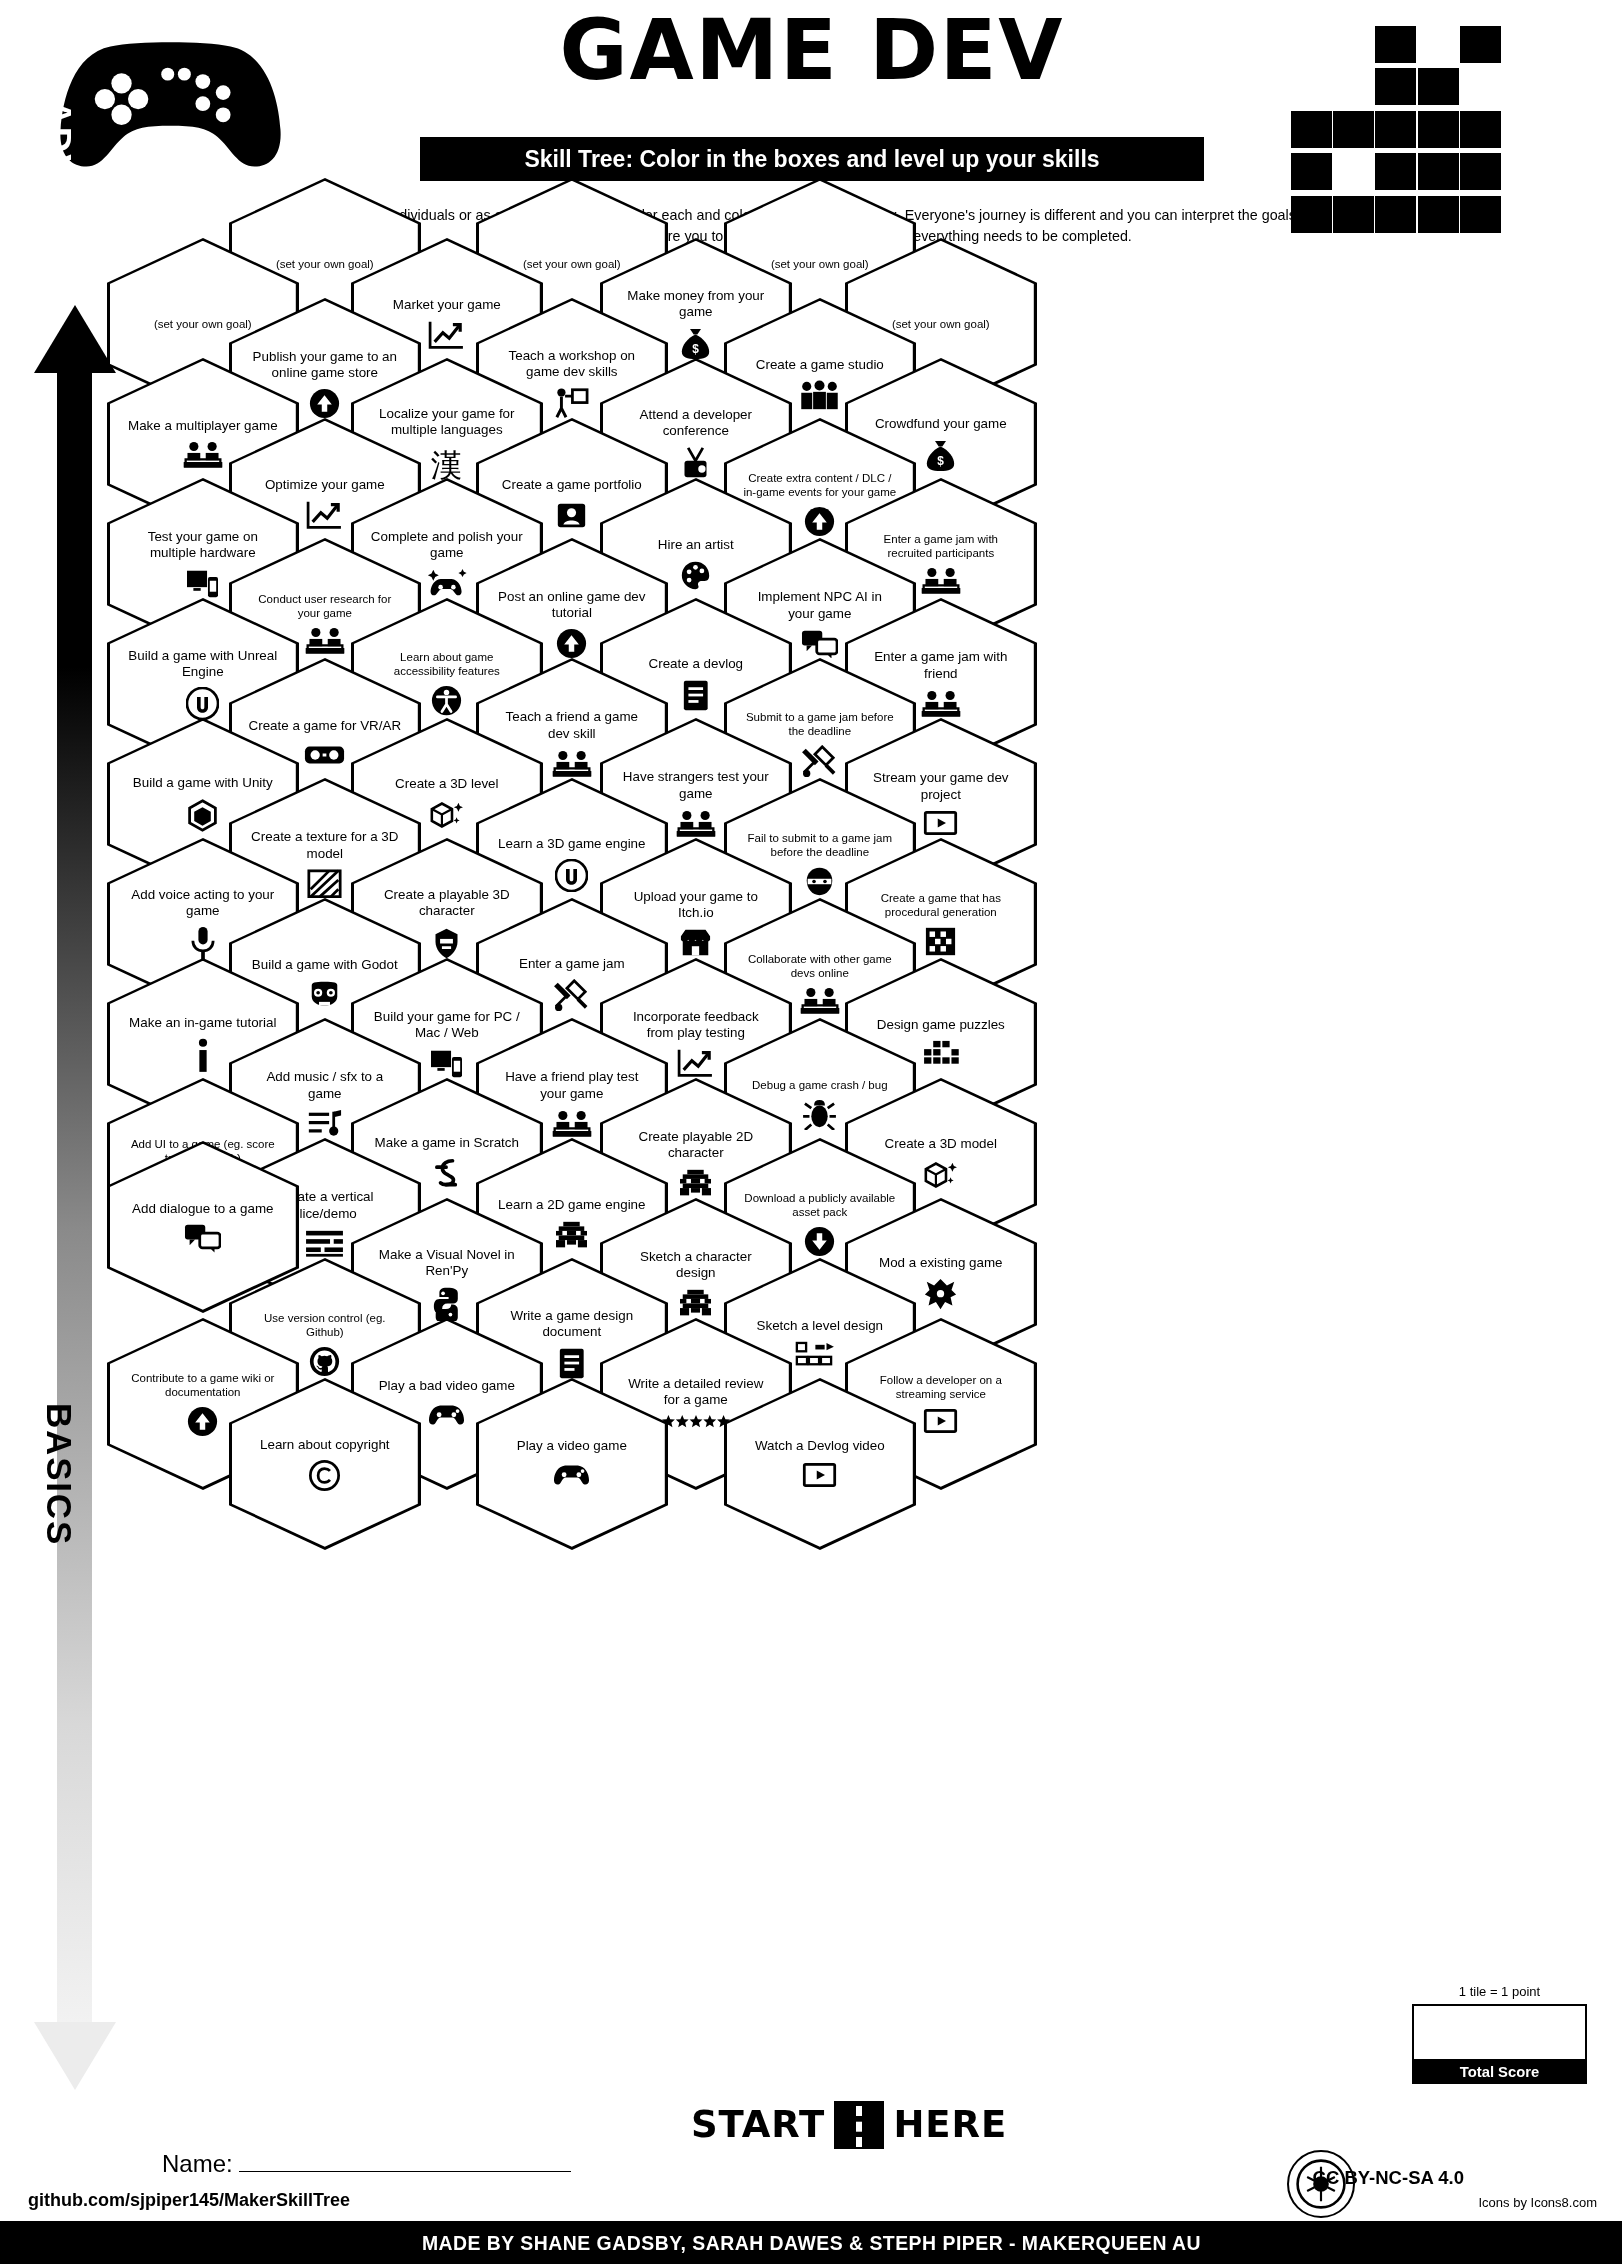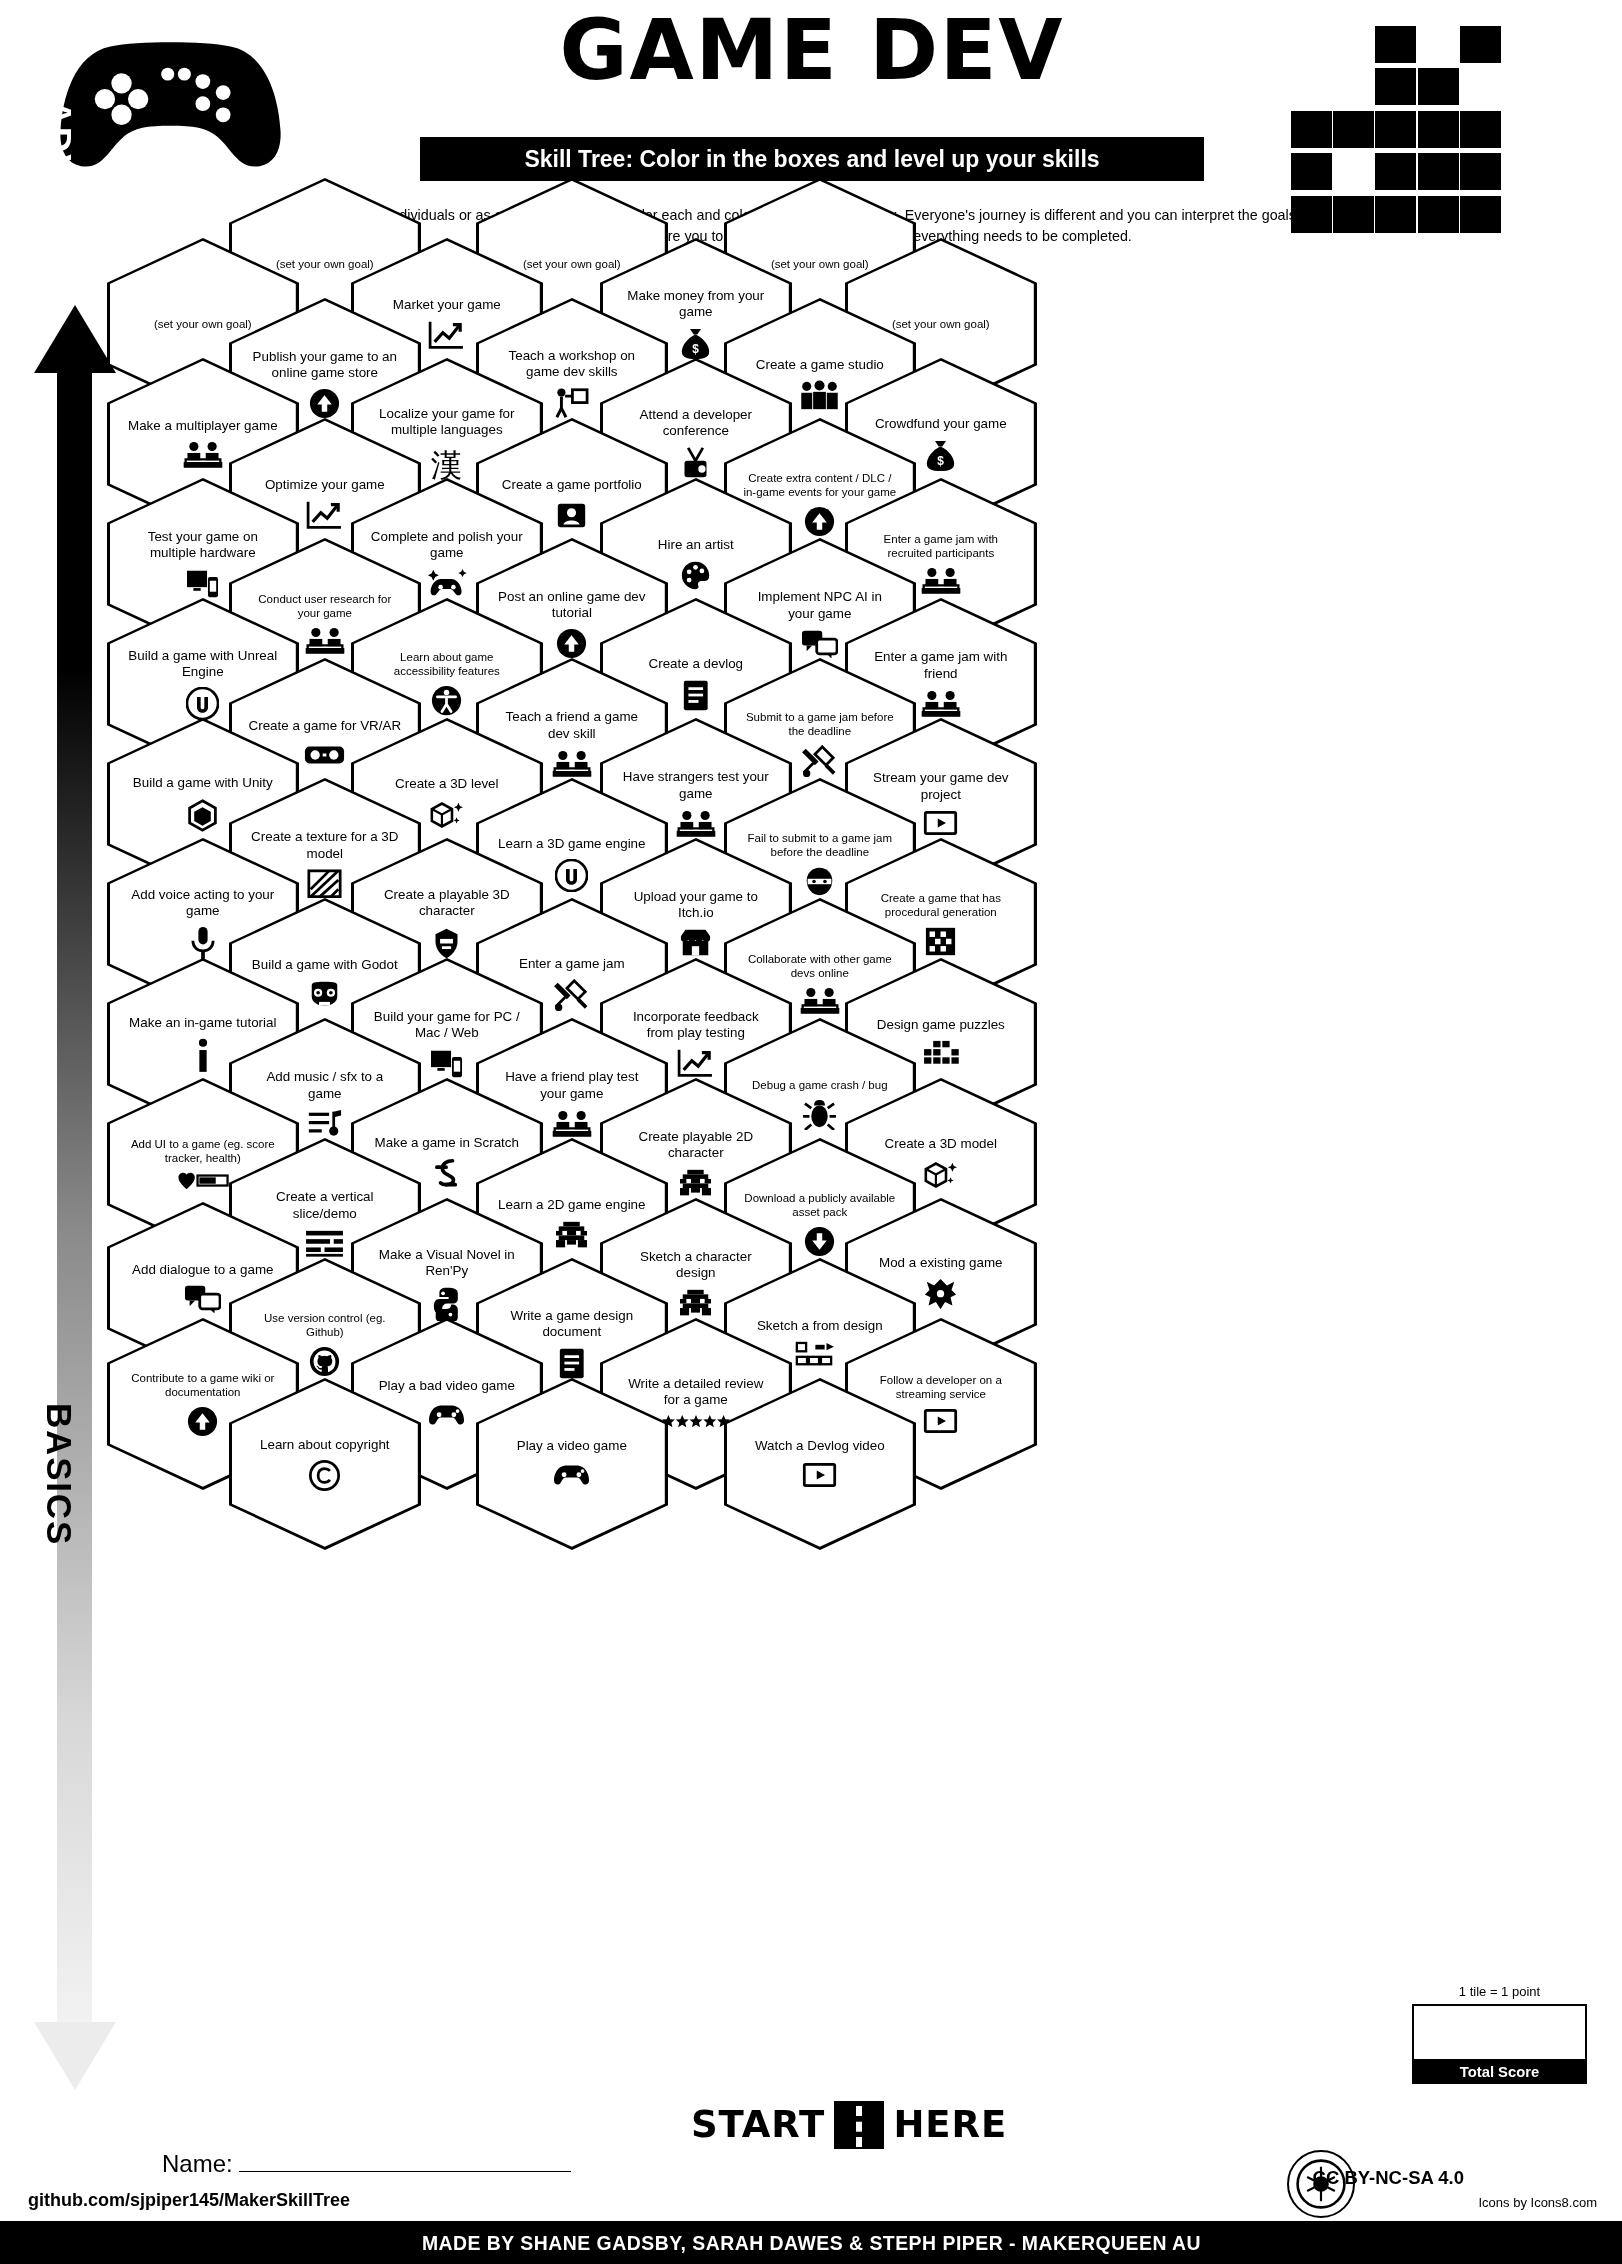--- a/index.html
+++ b/index.html
@@ -916,21 +916,21 @@
       <div class="hex-inner">
         <div class="hex-label small">Download a publicly available asset pack</div>
         <div class="hex-icon">
           <svg width="31" height="31" viewBox="0 0 34 34">
             <circle cx="17" cy="17" r="16" fill="#000"></circle>
             <path d="M17 26 L9 16 H14 V8 H20 V16 H25 Z" fill="#fff"></path>
           </svg>
         </div>
       </div>
     </div>
-    <div class="hex" style="left: 107px; top: 1202px; padding-left: 44px;">
+    <div class="hex" style="left: 107px; top: 1141px; padding-left: 44px;">
       <div class="hex-inner">
         <div class="hex-label">Add dialogue to a game</div>
         <div class="hex-icon">
           <svg width="37" height="29.5" viewBox="0 0 40 32">
             <rect x="1" y="2" width="22" height="16" rx="3" fill="#000"></rect>
             <path d="M6 18 l0 6 6-6z" fill="#000"></path>
             <rect x="17" y="11" width="22" height="16" rx="3" fill="#fff" stroke="#000" stroke-width="3"></rect>
             <path d="M33 27 l0 5 -5-5z" fill="#000"></path>
           </svg>
         </div>
@@ -998,21 +998,21 @@
             <rect x="3" y="2" width="26" height="32" rx="2" fill="#000"></rect>
             <rect x="8" y="9" width="16" height="3" fill="#fff"></rect>
             <rect x="8" y="16" width="16" height="3" fill="#fff"></rect>
             <rect x="8" y="23" width="11" height="3" fill="#fff"></rect>
           </svg>
         </div>
       </div>
     </div>
     <div class="hex" style="left: 724px; top: 1258px;">
       <div class="hex-inner">
-        <div class="hex-label">Sketch a from design</div>
+        <div class="hex-label">Sketch a level design</div>
         <div class="hex-icon">
           <svg width="50" height="28" viewBox="0 0 54 30">
             <rect x="2" y="2" width="10" height="9" fill="none" stroke="#000" stroke-width="2.5"></rect>
             <rect x="22" y="4" width="10" height="5" fill="#000"></rect>
             <path d="M34 2l8 4-8 4z" fill="#000"></path>
             <rect x="2" y="17" width="11" height="8" fill="none" stroke="#000" stroke-width="2.5"></rect>
             <rect x="15" y="17" width="11" height="8" fill="none" stroke="#000" stroke-width="2.5"></rect>
             <rect x="28" y="17" width="11" height="8" fill="none" stroke="#000" stroke-width="2.5"></rect>
           </svg>
         </div>

